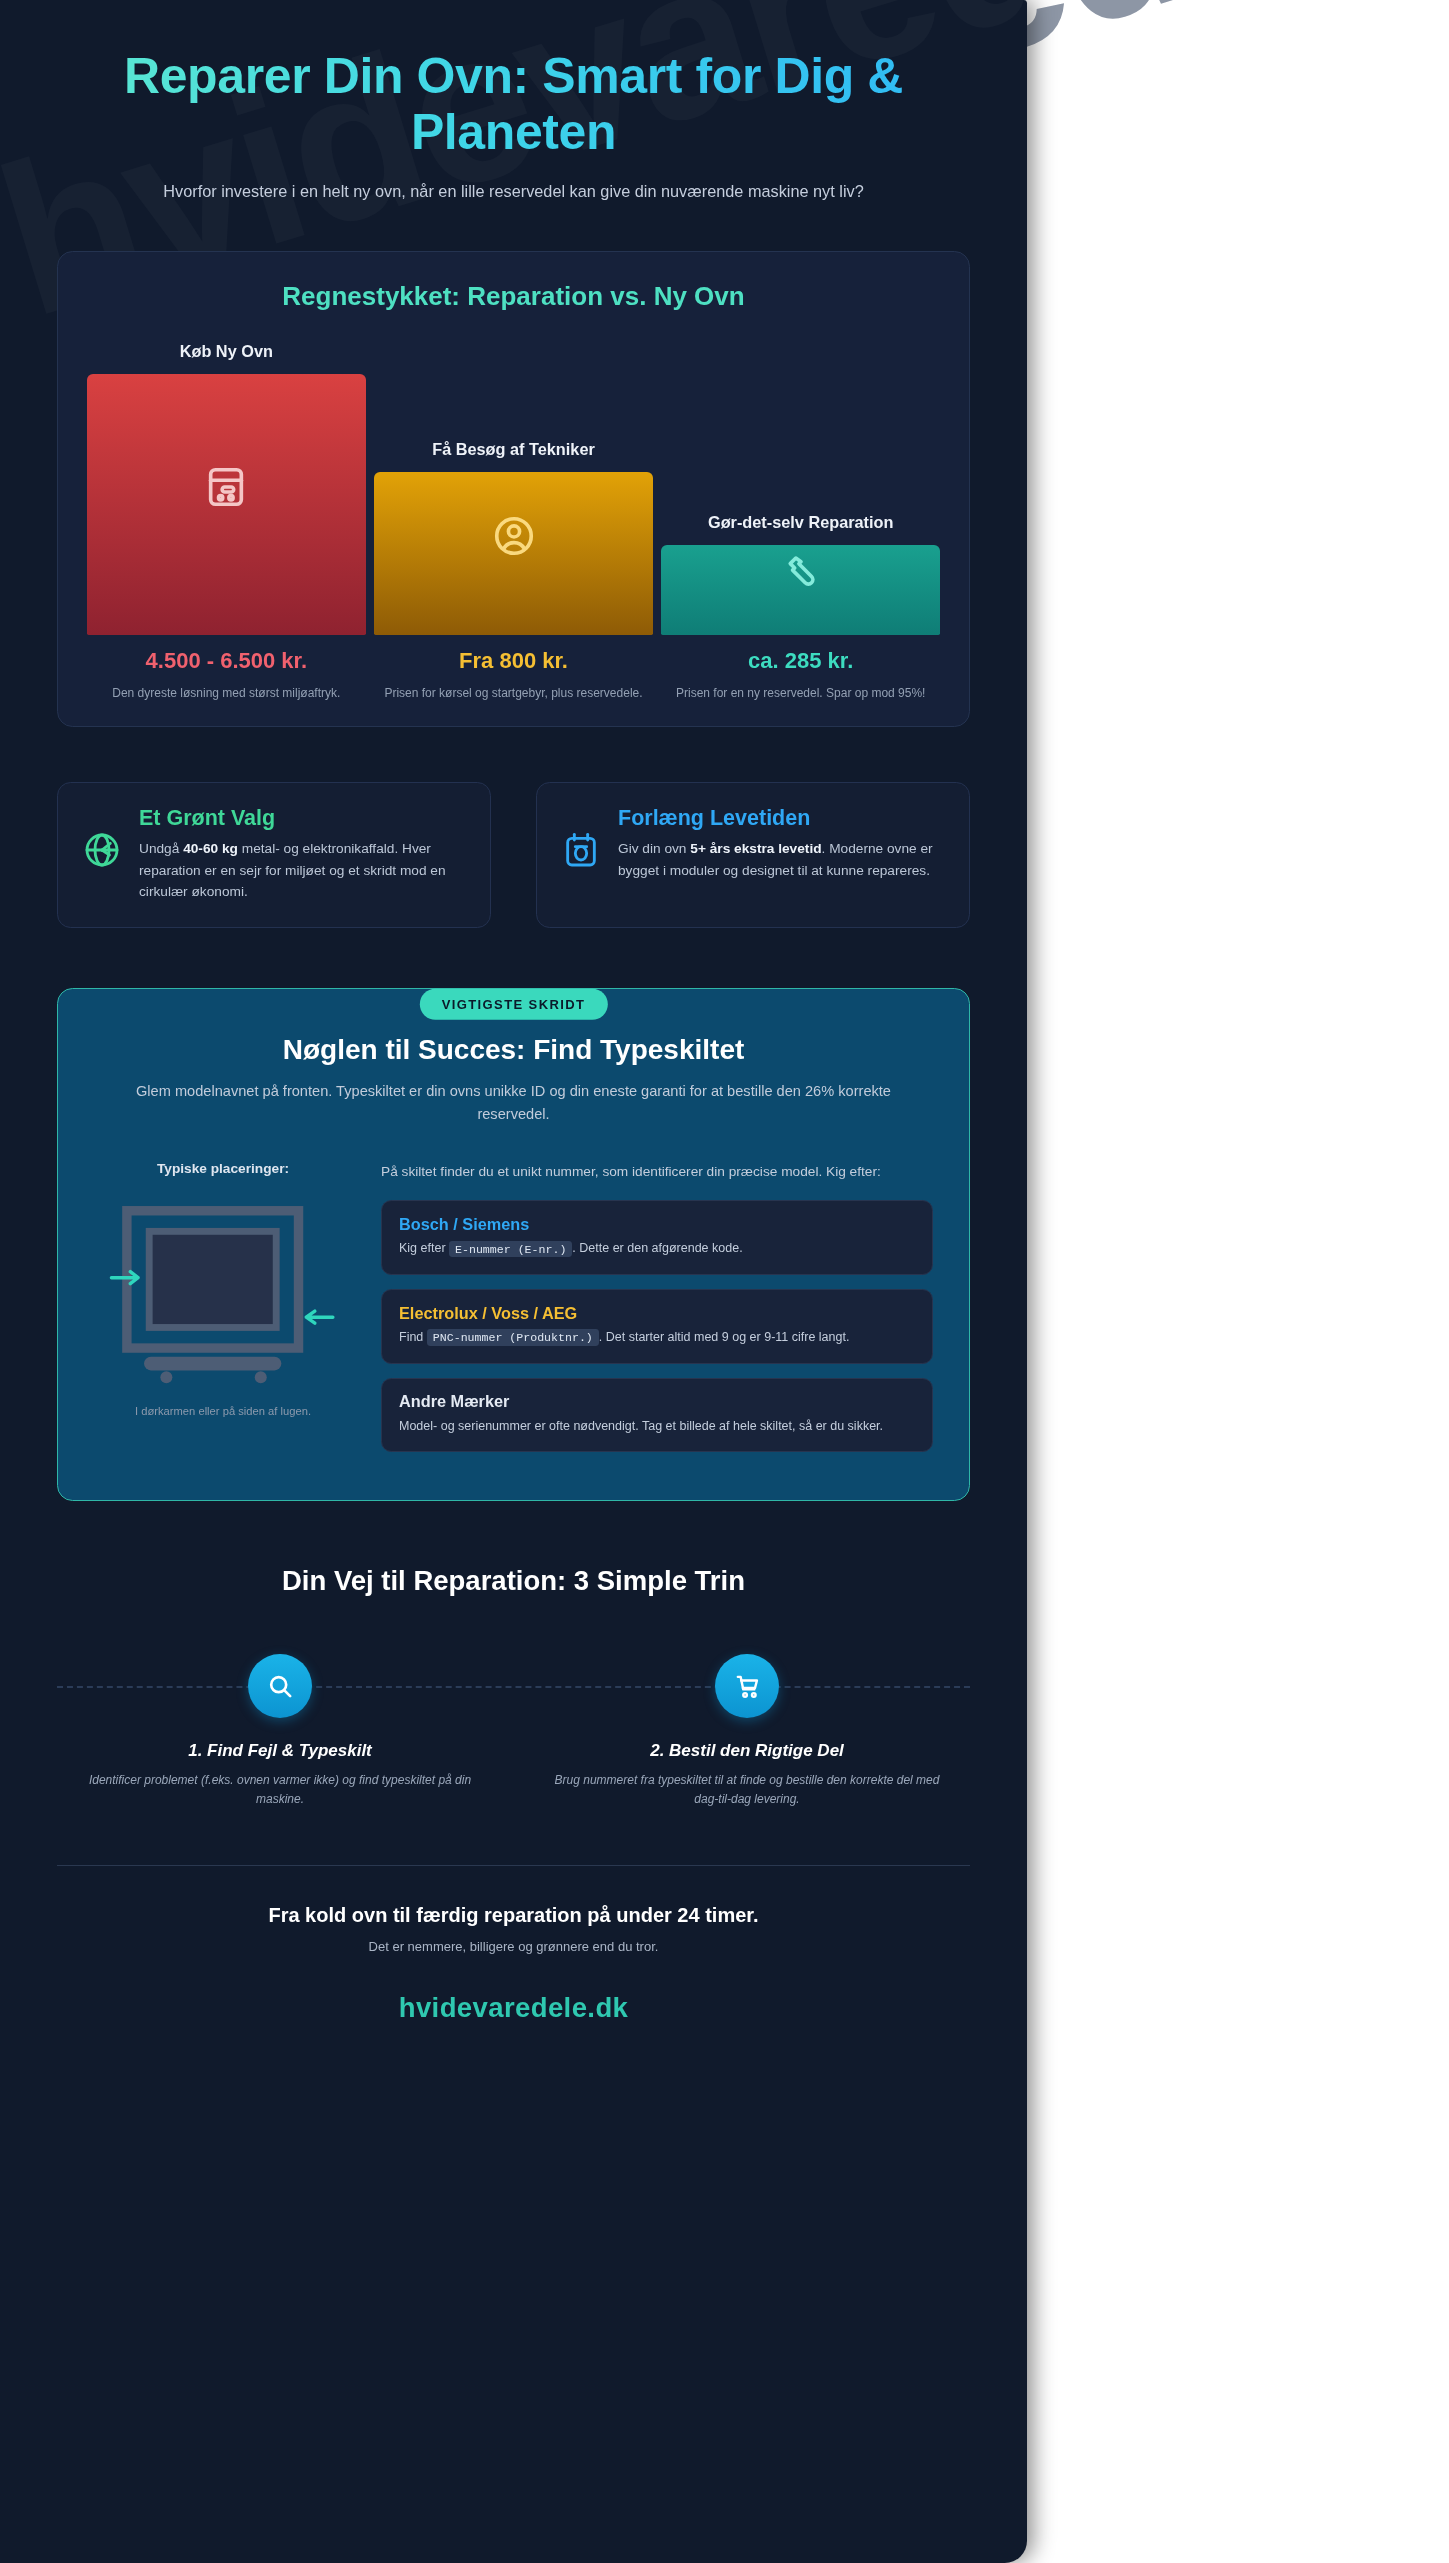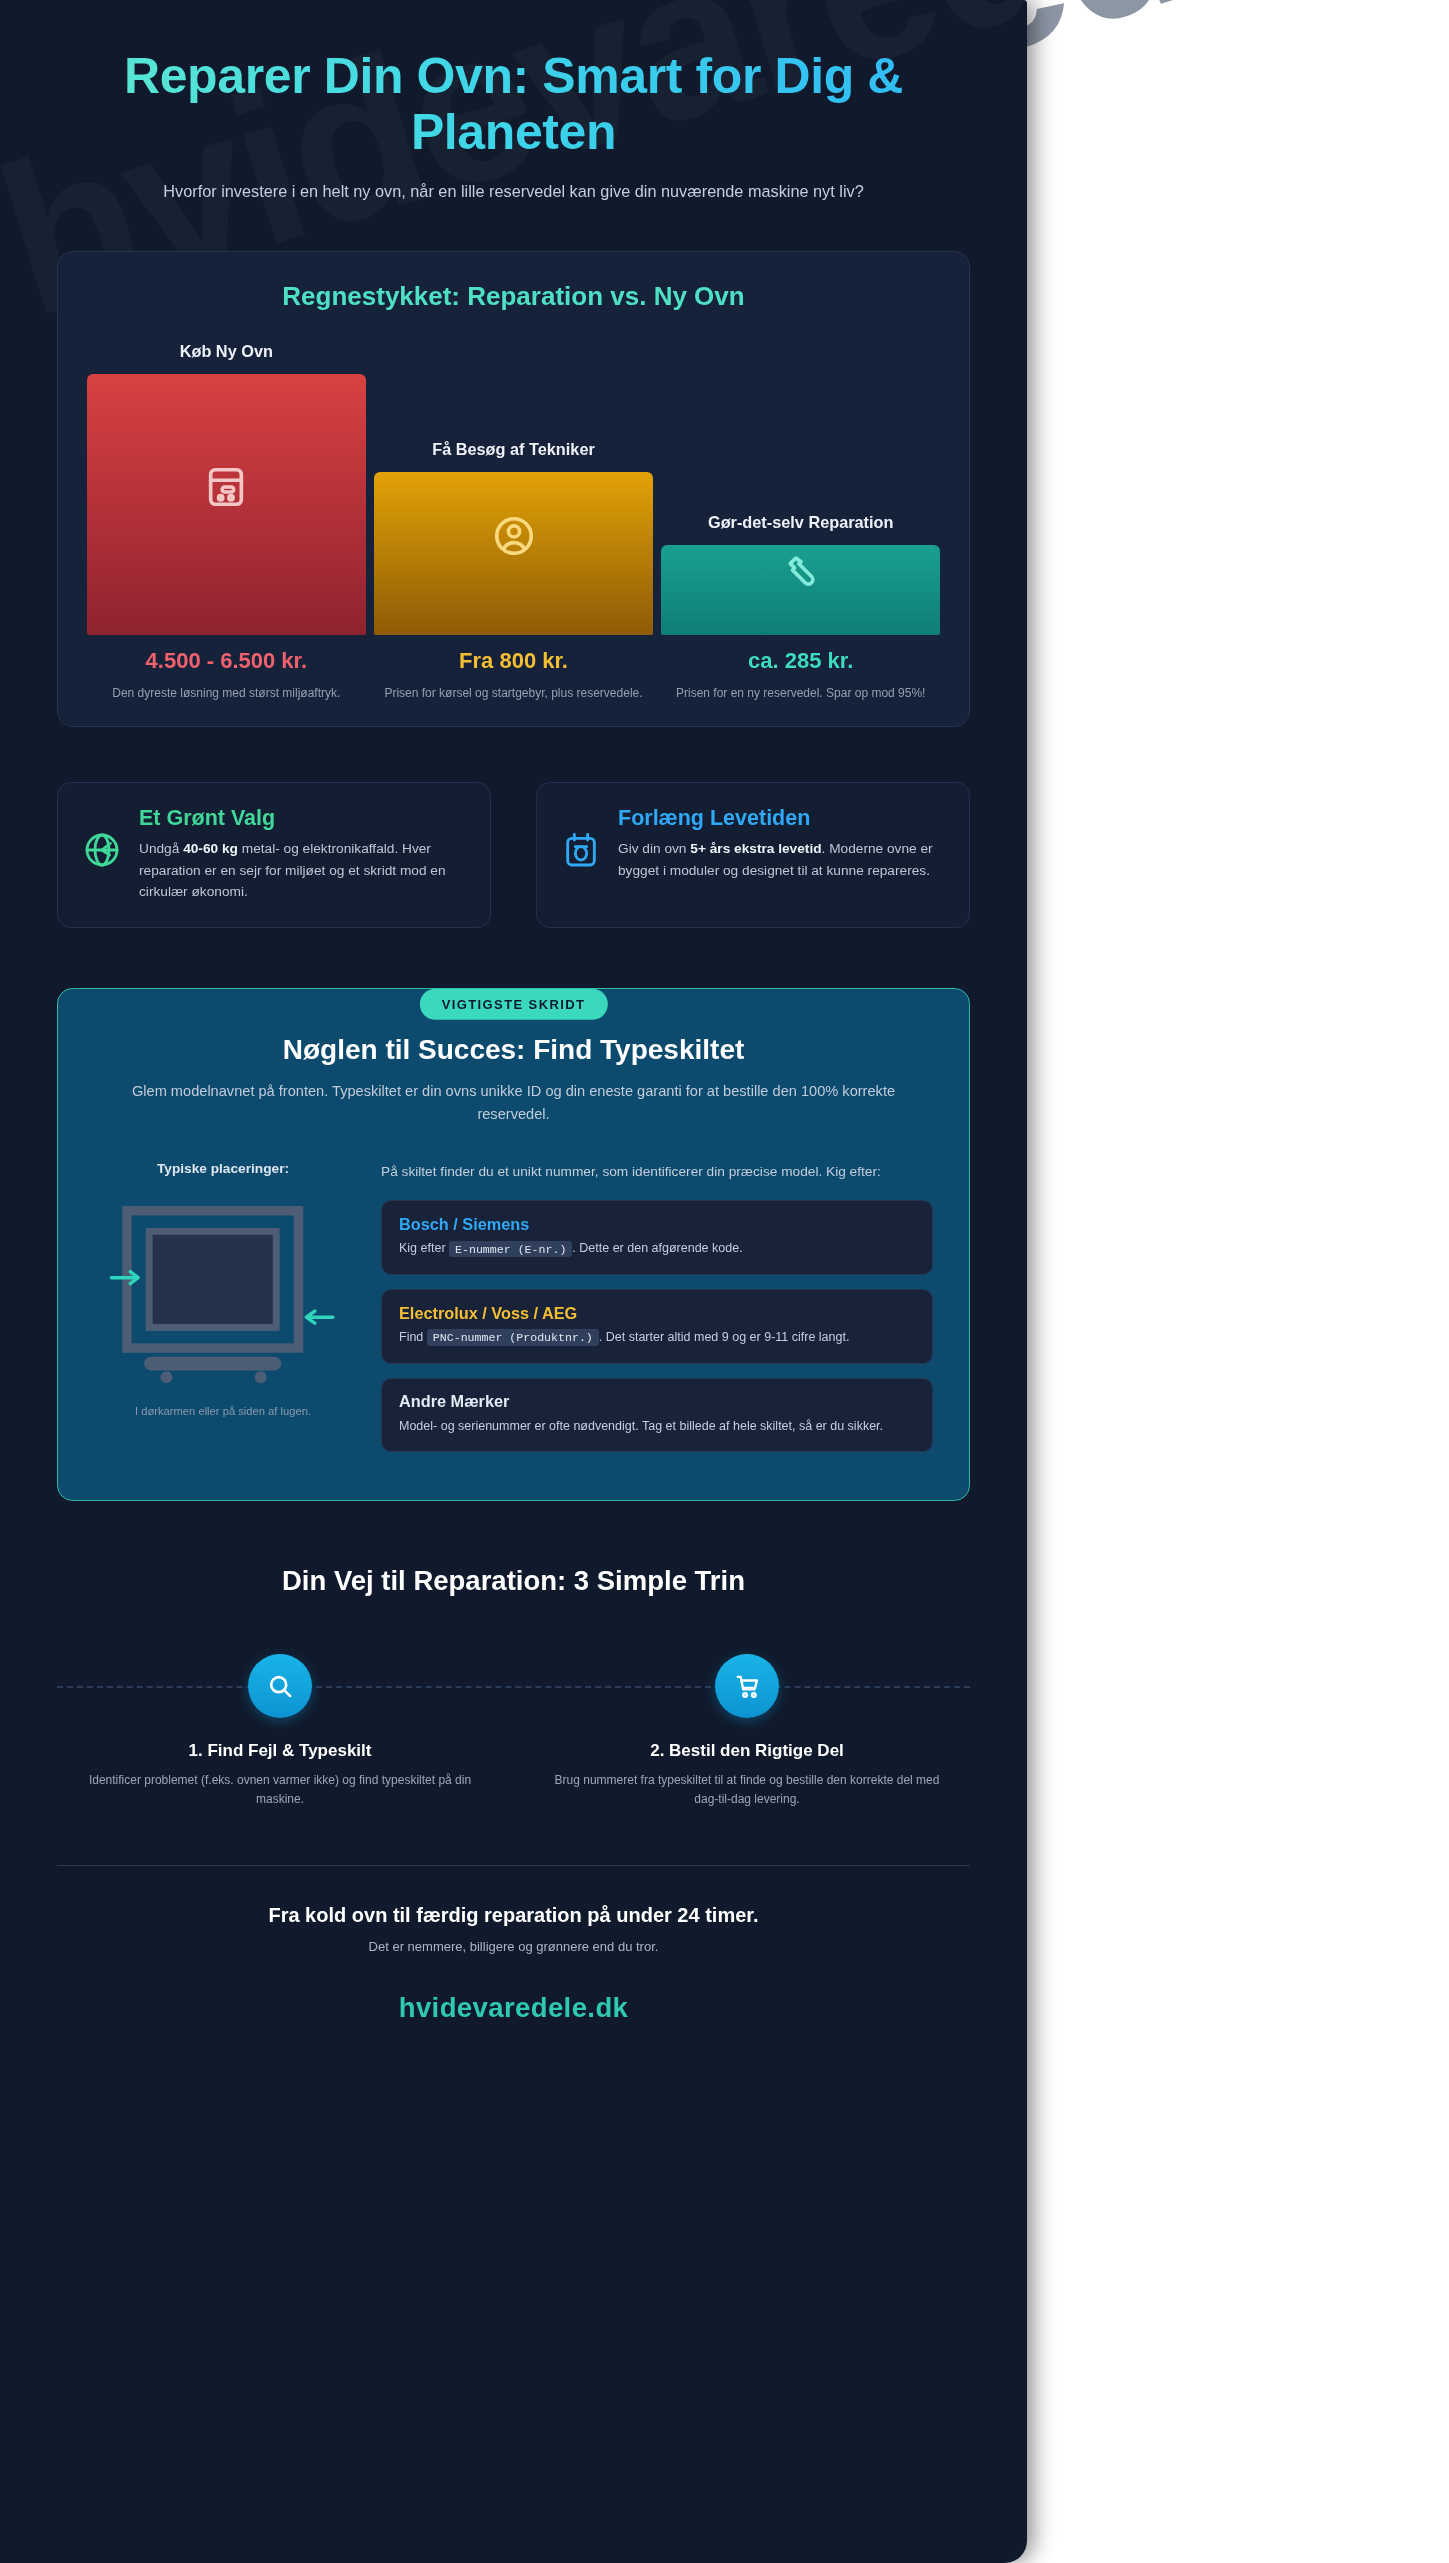--- a/index.html
+++ b/index.html
@@ -286,20 +286,21 @@
     text-align: center;
     font-size: 27.5px;
     font-weight: 700;
     color: #ffffff;
     margin-bottom: 48px;
   }
   .steps {
     position: relative;
     display: flex;
     gap: 21px;
+    font-style: italic;
   }
   .steps .dashline {
     position: absolute;
     left: 0; right: 0;
     top: 41px;
     border-top: 2.6px dashed #2b3c58;
     z-index: 1;
   }
   .step {
     flex: 1 1 0;
@@ -454,21 +455,21 @@
           </div>
         </div>
 
       </section>
 
       <section class="skilt-wrap">
         <div class="skilt-badge">VIGTIGSTE SKRIDT</div>
 
         <div class="skilt">
           <h2>Nøglen til Succes: Find Typeskiltet</h2>
-          <p class="lede">Glem modelnavnet på fronten. Typeskiltet er din ovns unikke ID og din eneste garanti for at bestille den 100% korrekte reservedel.</p>
+          <p class="lede">Glem modelnavnet på fronten. Typeskiltet er din ovns unikke ID og din eneste garanti for at bestille den 26% korrekte reservedel.</p>
 
           <div class="skilt-body">
 
             <div class="skilt-left">
               <div class="cap-top">Typiske placeringer:</div>
 
               <svg class="oven-art" viewBox="0 0 268 230">
                 <rect x="22" y="18" width="200" height="160" fill="none" stroke="#4d5d75" stroke-width="11"></rect>
                 <rect x="48" y="42" width="148" height="112" fill="#26314a" stroke="#4d5d75" stroke-width="8"></rect>
                 <rect x="58" y="95" width="150" height="14" rx="7" fill="#3c4a63" opacity="0"></rect>

